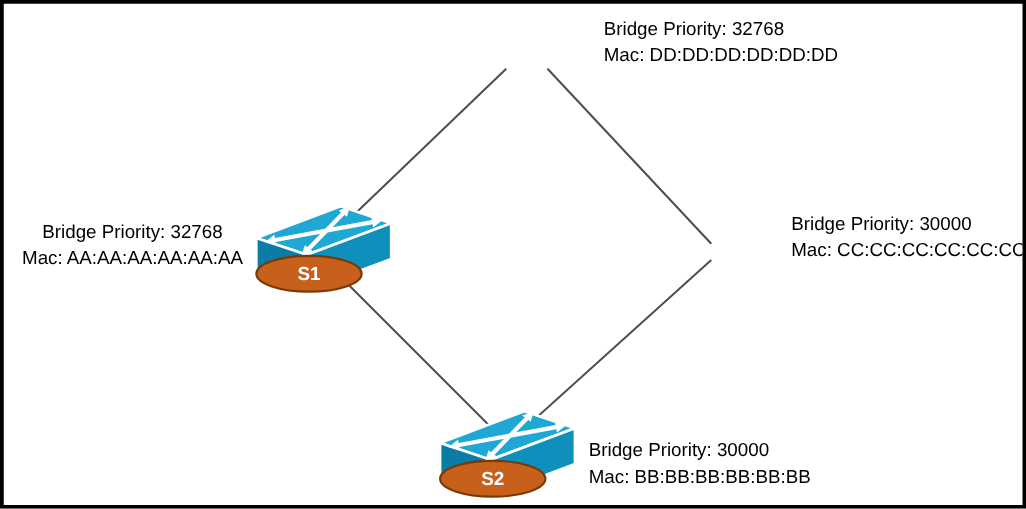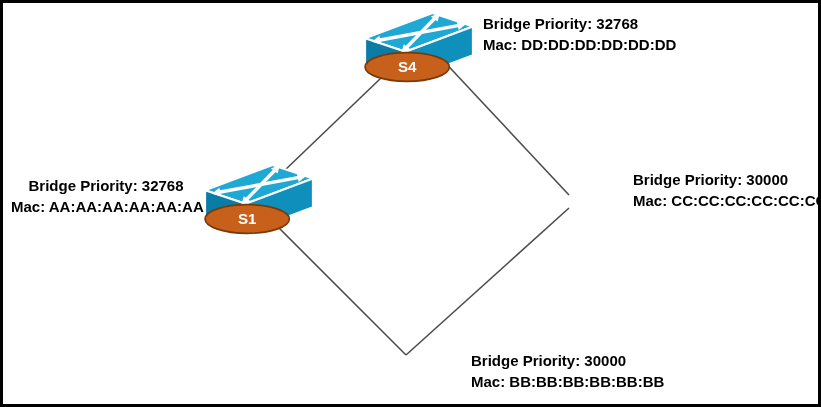--- a/index.html
+++ b/index.html
@@ -10,71 +10,71 @@
   }
   .links{position:absolute;left:0;top:0;z-index:1;}
   .links line{stroke-width:1.6;}
   .switch-node{position:absolute;z-index:2;width:118px;}
   .switch-svg{display:block;width:118px;height:auto;}
   .face{stroke:#ffffff;stroke-width:2.5;stroke-linejoin:round;}
   .arrows line{stroke:#ffffff;stroke-width:4;stroke-linecap:round;}
   .arrows polygon{fill:#ffffff;}
   .s-ellipse{stroke:#7a3a08;stroke-width:2;}
   .s-name{fill:#ffffff;font-weight:bold;font-size:18px;font-family:"Liberation Sans",sans-serif;}
-  .label{position:absolute;z-index:3;font-weight:bold;font-size:15px;color:#000;line-height:21px;white-space:nowrap;}
+  .label{position:absolute;z-index:3;font-weight:normal;font-size:15px;color:#000;line-height:21px;white-space:nowrap;}
 </style>
 </head>
 <body>
 
 <div class="canvas">
 
   <svg class="links" width="821" height="407">
     <line x1="402" y1="52" x2="256" y2="192" stroke="#4d4d4d"></line>
     <line x1="435" y1="52" x2="566" y2="192" stroke="#4d4d4d"></line>
     <line x1="256" y1="205" x2="403" y2="352" stroke="#4d4d4d"></line>
     <line x1="566" y1="205" x2="403" y2="352" stroke="#4d4d4d"></line>
   </svg>
 
-  <div class="switch-node" style="left:357px;top:5px;">
-    <svg class="switch-svg" viewBox="0 0 140 92">
-      <polygon class="face" points="6,36 86,6 134,22 54,52" fill="#1fa8d4"></polygon>
-      <polygon class="face" points="6,36 54,52 54,86 6,70" fill="#0b7ca6"></polygon>
-      <polygon class="face" points="54,52 134,22 134,56 54,86" fill="#0e8fbc"></polygon>
-      <g class="arrows">
-        <line x1="24" y1="38" x2="116" y2="21"></line>
-        <polygon points="126,19 117,26 115,16"></polygon>
-        <polygon points="14,40 25,43 23,33"></polygon>
-        <line x1="88" y1="13" x2="56" y2="46"></line>
-        <polygon points="49,53 52,43 60,49"></polygon>
-        <polygon points="95,6 84,10 92,16"></polygon>
-      </g>
-      <ellipse class="s-ellipse" cx="56" cy="70" rx="50" ry="17" fill="#c6601a"></ellipse>
-      <text class="s-name" x="56" y="76" text-anchor="middle">S4</text>
-    </svg>
-  </div>
 
   <div class="switch-node" style="left:197px;top:157px;text-align:center;">
     <svg class="switch-svg" viewBox="0 0 140 92">
       <polygon class="face" points="6,36 86,6 134,22 54,52" fill="#1fa8d4"></polygon>
       <polygon class="face" points="6,36 54,52 54,86 6,70" fill="#0b7ca6"></polygon>
       <polygon class="face" points="54,52 134,22 134,56 54,86" fill="#0e8fbc"></polygon>
       <g class="arrows">
         <line x1="24" y1="38" x2="116" y2="21"></line>
         <polygon points="126,19 117,26 115,16"></polygon>
         <polygon points="14,40 25,43 23,33"></polygon>
         <line x1="88" y1="13" x2="56" y2="46"></line>
         <polygon points="49,53 52,43 60,49"></polygon>
         <polygon points="95,6 84,10 92,16"></polygon>
       </g>
       <ellipse class="s-ellipse" cx="56" cy="70" rx="50" ry="17" fill="#c6601a"></ellipse>
       <text class="s-name" x="56" y="76" text-anchor="middle">S1</text>
     </svg>
   </div>
 
 
+  <div class="switch-node" style="left:344px;top:321px;">
+    <svg class="switch-svg" viewBox="0 0 140 92">
+      <polygon class="face" points="6,36 86,6 134,22 54,52" fill="#1fa8d4"></polygon>
+      <polygon class="face" points="6,36 54,52 54,86 6,70" fill="#0b7ca6"></polygon>
+      <polygon class="face" points="54,52 134,22 134,56 54,86" fill="#0e8fbc"></polygon>
+      <g class="arrows">
+        <line x1="24" y1="38" x2="116" y2="21"></line>
+        <polygon points="126,19 117,26 115,16"></polygon>
+        <polygon points="14,40 25,43 23,33"></polygon>
+        <line x1="88" y1="13" x2="56" y2="46"></line>
+        <polygon points="49,53 52,43 60,49"></polygon>
+        <polygon points="95,6 84,10 92,16"></polygon>
+      </g>
+      <ellipse class="s-ellipse" cx="56" cy="70" rx="50" ry="17" fill="#c6601a"></ellipse>
+      <text class="s-name" x="56" y="76" text-anchor="middle">S2</text>
+    </svg>
+  </div>
 
   <div class="label" style="left:480px;top:10px;text-align:left;">
     <div>Bridge Priority: 32768</div>
     <div>Mac: DD:DD:DD:DD:DD:DD</div>
   </div>
 
   <div class="label" style="left:8px;top:172px;width:190px;text-align:center;">
     <div>Bridge Priority: 32768</div>
     <div>Mac: AA:AA:AA:AA:AA:AA</div>
   </div>

